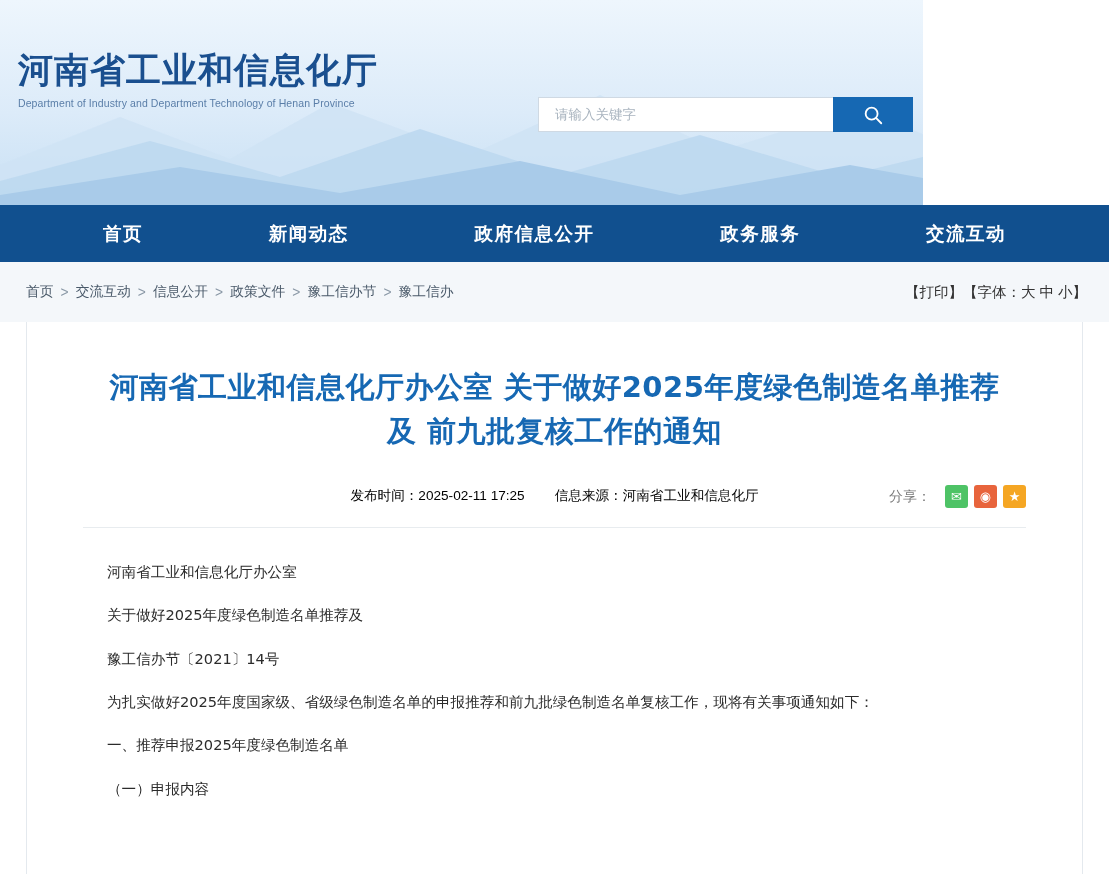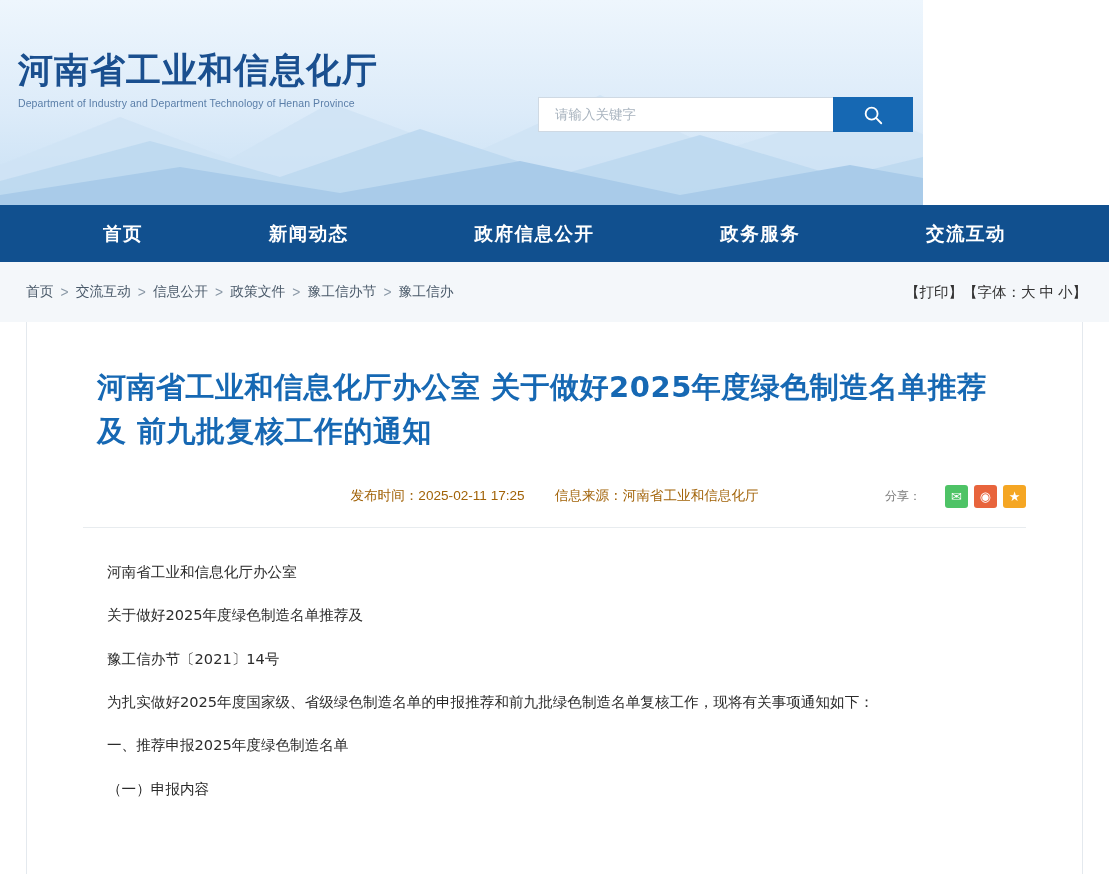--- a/index.html
+++ b/index.html
@@ -159,51 +159,52 @@
   }
   .article {
     border: 1px solid #e4e9ee;
     border-top: none;
     background: #fff;
     padding: 44px 56px 0;
     height: 612px;
     overflow: hidden;
   }
   .title {
+    text-align: center;
     color: #1668b3;
     font-size: 29px;
     font-weight: 700;
     line-height: 1.5;
     letter-spacing: 0.5px;
     margin: 0 14px;
     font-family: "DejaVu Sans", "Liberation Sans", sans-serif;
   }
   .meta-row {
     margin-top: 34px;
     display: flex;
     align-items: center;
     justify-content: center;
     position: relative;
     padding-bottom: 22px;
     border-bottom: 1px solid #e8ecef;
   }
   .meta-text {
     font-size: 13.6px;
-    color: #a16207;
+    color: #000000;
     display: flex;
     gap: 30px;
   }
   .share-block {
     position: absolute;
     right: 0; top: -2px;
     display: flex;
     align-items: center;
     gap: 6px;
   }
-  .share-label { font-size: 12px; color: #7b7b7b; margin-right: 18px; }
+  .share-label { font-size: 14px; color: #7b7b7b; margin-right: 8px; }
   .share-icon {
     width: 23px; height: 23px;
     border-radius: 3px;
     display: flex; align-items: center; justify-content: center;
     cursor: pointer;
     font-size: 13px;
     color: #fff;
   }
   .sh-wechat { background: #4ec366; }
   .sh-weibo  { background: #e8643c; }

